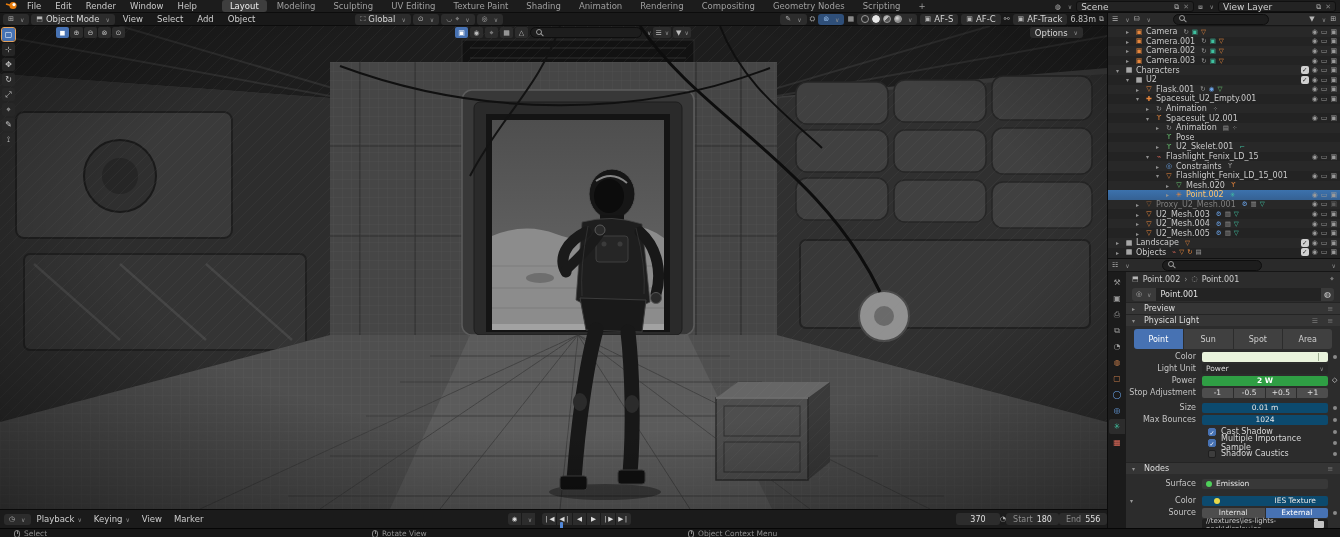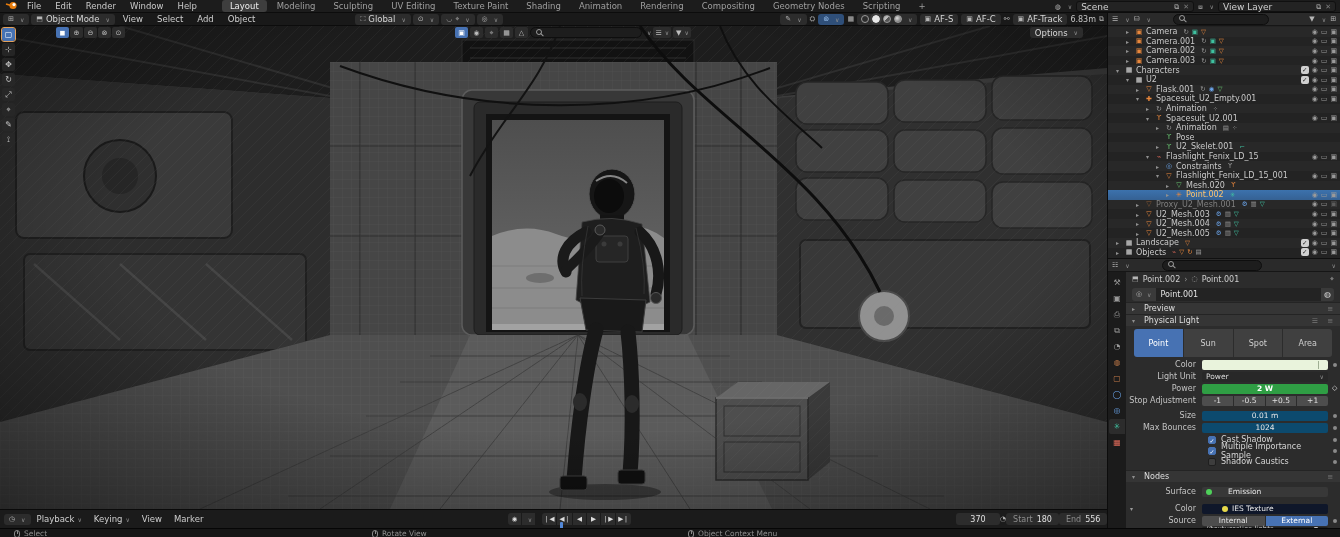--- a/index.html
+++ b/index.html
@@ -67,21 +67,21 @@
 .ptab{width:16px;height:15px;display:flex;align-items:center;justify-content:center;font-size:8px;color:#9a9a9a;border-radius:2px 0 0 2px}
 .ptab.active{background:#2c2c2c;color:#3fc1a0}
 .pbody{position:absolute;left:18px;top:0;right:0;bottom:0}
 .bcrumb{display:flex;align-items:center;height:14px;padding:0 6px;gap:4px;font-size:8px;color:#cfcfcf}
 .dblock{display:flex;align-items:center;height:14px;margin:1px 6px;gap:0}
 .dbicon{display:flex;align-items:center;background:#3a3a3a;border-radius:3px 0 0 3px;height:13px;padding:0 4px;gap:2px}
 .dbname{flex:1;background:#232323;height:13px;display:flex;align-items:center;padding:0 5px;font-size:8px;color:#e2e2e2}
 .dbuser{background:#3a3a3a;border-radius:0 3px 3px 0;height:13px;display:flex;align-items:center;padding:0 3px;font-size:8px;color:#ddd}
 .phead{display:flex;align-items:center;height:12px;background:#353535;border-top:1px solid #242424;padding:0 6px;gap:4px;font-size:8px;color:#dedede}
 .phead .grip{margin-left:auto;color:#777;font-size:7px;letter-spacing:1px}
-.ltabs{display:flex;gap:1px;margin:3px 8px 2px 8px;height:28px}
+.ltabs{display:flex;gap:1px;margin:3px 8px 2px 8px;height:20px}
 .ltab{flex:1;background:#404040;color:#cfcfcf;display:flex;align-items:center;justify-content:center;font-size:8px}
 .ltab:first-child{border-radius:3px 0 0 3px}
 .ltab:last-child{border-radius:0 3px 3px 0}
 .ltab.on{background:#4772b3;color:#fff}
 .prow{position:relative;display:flex;align-items:center;height:11px;margin:1px 0;padding-right:12px}
 .plab{width:76px;text-align:right;color:#c3c3c3;font-size:8px;padding-right:6px;flex:none;white-space:nowrap}
 .pf{flex:1;height:10px;border-radius:2px;display:flex;align-items:center;justify-content:center;font-size:7.5px;color:#e6e6e6}
 .pf.slider{background:#0c4a6e}
 .pf.dd{background:#282828;justify-content:flex-start;padding:0 4px;color:#d9d9d9}
 .pf.dd .cr{margin-left:auto}
@@ -93,22 +93,22 @@
 .seg .s:first-child{border-radius:2px 0 0 2px}
 .seg .s:last-child{border-radius:0 2px 2px 0}
 .seg .s.on{background:#4772b3;color:#fff}
 .adot{position:absolute;right:3px;width:4px;height:4px;border-radius:50%;background:#8a8a8a}
 .kdia{position:absolute;right:1px;width:7px;height:7px;color:#cfcfcf;font-size:7px;line-height:7px}
 .cbrow{display:flex;align-items:center;gap:5px;margin-left:82px;height:11px;position:relative;padding-right:12px}
 .cb{width:8px;height:8px;border-radius:2px;background:#3d3d3d;border:1px solid #1f1f1f;color:#fff;font-size:6px;line-height:7px;text-align:center;flex:none}
 .cb.on{background:#4772b3;border-color:#4772b3}
 .cbl{font-size:8px;color:#d6d6d6}
 .nodedot{width:6px;height:6px;border-radius:50%;flex:none;margin-right:4px}
-.pf.btn{background:#383838;justify-content:flex-start;padding:0 4px;gap:12px}
-.pf.ies{background:#0f172a;justify-content:flex-start;padding:0 20px}
+.pf.btn{background:#383838;justify-content:flex-start;padding:0 4px;gap:0}
+.pf.ies{background:#0c4a6e;justify-content:space-between;padding:0 12px}
 .pathf{flex:1;height:11px;background:#1f1f1f;border-radius:2px;display:flex;align-items:center;padding:0 4px;font-size:7px;color:#c9c9c9;gap:4px}
 .fold{width:10px;height:7px;background:#c3c3c3;border-radius:1px;position:relative;flex:none;margin-left:auto}
 .fold::before{content:"";position:absolute;top:-2px;left:0;width:4px;height:2px;background:#c3c3c3;border-radius:1px 1px 0 0}
 .nexp{position:absolute;left:-14px;font-size:6px;color:#9a9a9a}
 
 .timeline{left:0;top:509px;width:1107px;height:19px;background:#1b1b1b;border-top:1px solid #0a0a0a;display:flex;align-items:center}
 .tl-field{background:#2c2c2c;border-radius:3px;height:12px;display:flex;align-items:center;justify-content:center;padding:0 7px;font-size:8px;color:#e0e0e0;gap:4px}
 .playgrp{position:absolute;left:508px;display:flex;align-items:center;gap:1px}
 .pbtn{min-width:13px;height:12px;background:#2c2c2c;display:flex;align-items:center;justify-content:center;font-size:6.5px;color:#dcdcdc;padding:0 2px}
 .playhead{position:absolute;left:560px;bottom:0;width:3px;height:6px;background:#5287d6;border-radius:1px 1px 0 0}

